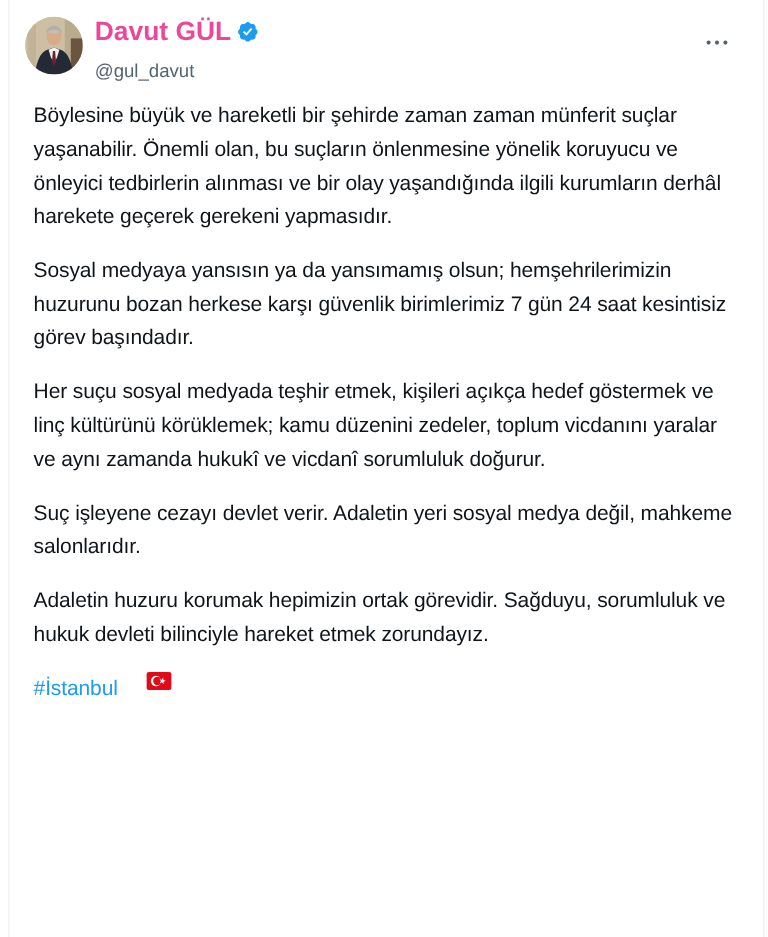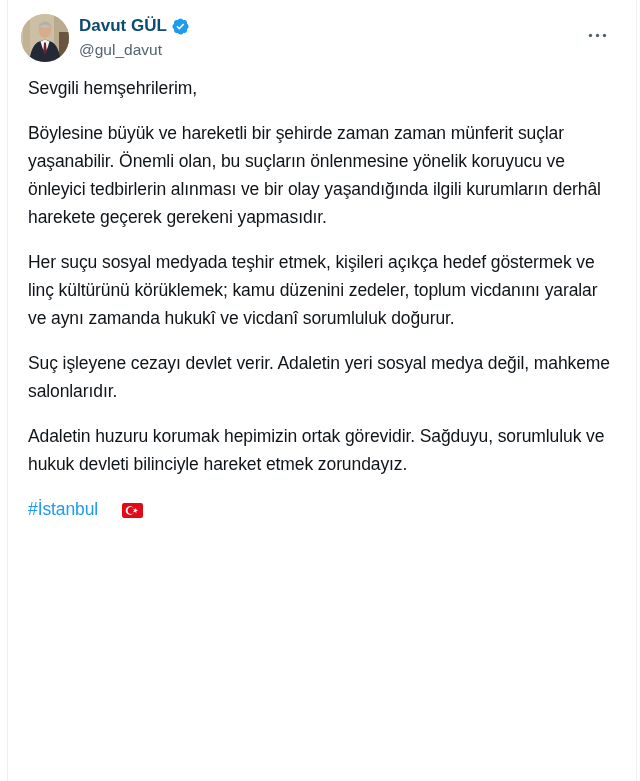--- a/index.html
+++ b/index.html
@@ -48,36 +48,36 @@
     padding-top: 2px;
     display: flex;
     flex-direction: column;
   }
   .author-name-row {
     display: flex;
     align-items: center;
     gap: 4px;
   }
   .author-name {
-    font-size: 17px;
+    font-size: 22px;
     font-weight: 700;
-    color: #0c4a6e;
+    color: #ec4899;
     line-height: 20px;
     cursor: pointer;
   }
   .verified-badge {
     width: 19px;
     height: 19px;
     display: inline-block;
   }
   .author-handle {
     font-size: 15.5px;
     color: #536471;
     line-height: 20px;
-    margin-top: 4px;
+    margin-top: 14px;
     cursor: pointer;
   }
   .more-button {
     position: absolute;
     right: 2px;
     top: 8px;
     width: 26px;
     height: 26px;
     border: none;
     background: transparent;
@@ -95,21 +95,21 @@
     padding-left: 7px;
     padding-right: 2px;
   }
   .tweet-body p {
     margin: 0 0 17px 0;
     font-size: 17.5px;
     line-height: 28px;
     color: #0f1419;
     letter-spacing: -0.1px;
   }
-  .hashtag-line { display: flex; align-items: center; gap: 24px; }
+  .hashtag-line { display: flex; align-items: flex-start; gap: 24px; }
   .hashtag-link {
     color: #1d9bf0;
     text-decoration: none;
     cursor: pointer;
     font-size: 17.5px;
     line-height: 28px;
   }
   .flag-icon {
     display: inline-block;
     width: 21px;
@@ -154,22 +154,22 @@
       <button class="more-button" aria-label="More">
         <svg width="19" height="5" viewBox="0 0 19 5">
           <circle cx="2.5" cy="2.5" r="1.7" fill="#536471"></circle>
           <circle cx="9.5" cy="2.5" r="1.7" fill="#536471"></circle>
           <circle cx="16.5" cy="2.5" r="1.7" fill="#536471"></circle>
         </svg>
       </button>
     </div>
 
     <div class="tweet-body">
-      <p>Sevgili hemşehrilerim,</p>
       <p>Böylesine büyük ve hareketli bir şehirde zaman zaman münferit suçlar yaşanabilir. Önemli olan, bu suçların önlenmesine yönelik koruyucu ve önleyici tedbirlerin alınması ve bir olay yaşandığında ilgili kurumların derhâl harekete geçerek gerekeni yapmasıdır.</p>
+      <p>Sosyal medyaya yansısın ya da yansımamış olsun; hemşehrilerimizin huzurunu bozan herkese karşı güvenlik birimlerimiz 7 gün 24 saat kesintisiz görev başındadır.</p>
       <p>Her suçu sosyal medyada teşhir etmek, kişileri açıkça hedef göstermek ve linç kültürünü körüklemek; kamu düzenini zedeler, toplum vicdanını yaralar ve aynı zamanda hukukî ve vicdanî sorumluluk doğurur.</p>
       <p>Suç işleyene cezayı devlet verir. Adaletin yeri sosyal medya değil, mahkeme salonlarıdır.</p>
       <p>Adaletin huzuru korumak hepimizin ortak görevidir. Sağduyu, sorumluluk ve hukuk devleti bilinciyle hareket etmek zorundayız.</p>
 
       <p class="hashtag-line">
         <a class="hashtag-link">#İstanbul</a>
         <svg class="flag-icon" viewBox="0 0 21 15">
           <rect width="21" height="15" rx="2.2" fill="#e30a17"></rect>
           <circle cx="8" cy="7.5" r="4.3" fill="#ffffff"></circle>
           <circle cx="9.1" cy="7.5" r="3.45" fill="#e30a17"></circle>

